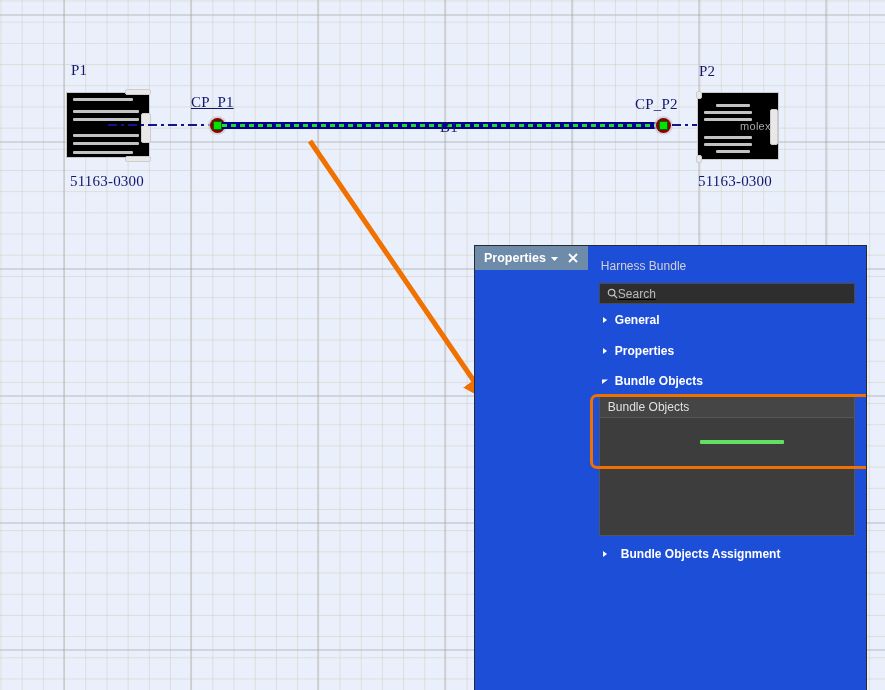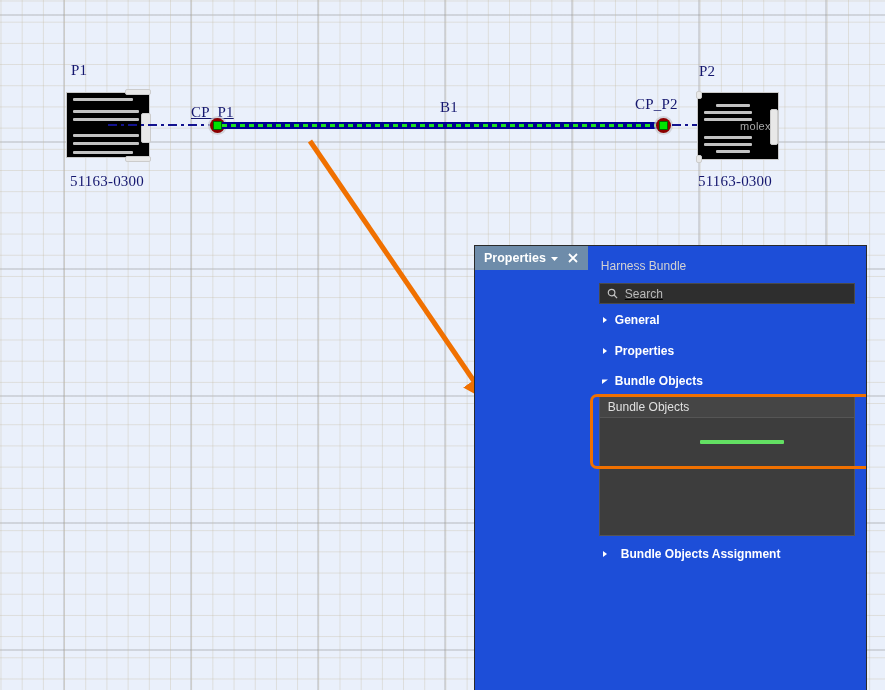--- a/index.html
+++ b/index.html
@@ -182,21 +182,20 @@
   }
 
   #search-box {
     height: 21px;
     background: #2e2e2e;
     border: 1px solid #4a4a4a;
     box-sizing: border-box;
     display: flex;
     align-items: center;
     padding: 0 7px;
-    gap: 7px;
     text-decoration: underline;
   }
   #search-icon svg { display: block; }
   #search-placeholder {
     color: #b9b9b9;
     font-size: 12px;
   }
 
   .section-header {
     display: flex;
@@ -296,30 +295,30 @@
     <div class="conn-line" style="left:6px; top:58px; width:60px;"></div>
     <div class="conn-tab" style="left:74px; top:20px; width:10px; height:30px;"></div>
     <div class="conn-tab" style="left:58px; top:-4px; width:26px; height:6px;"></div>
     <div class="conn-tab" style="left:58px; top:63px; width:26px; height:6px;"></div>
   </div>
 
   <div class="cad-label" style="left:70px; top:173px;">51163-0300</div>
 
   <div class="lead" style="left:108px; top:124px; width:104px;"></div>
 
-  <div class="cad-label" style="left:191px; top:104px;text-decoration:underline;">CP_P1</div>
+  <div class="cad-label" style="left:191px; top:94px;text-decoration:underline;">CP_P1</div>
   <div class="cp-node" style="left:208px; top:116px;">
     <div class="cp-halo"></div>
     <div class="cp-ring"></div>
     <div class="cp-square"></div>
   </div>
 
   <div class="bundle-core" style="left:222px; top:122px; width:442px;"></div>
   <div class="bundle-dash" style="left:222px; top:124px; width:442px;"></div>
-  <div class="cad-label" style="left:440px; top:99px;">B1</div>
+  <div class="cad-label" style="left:440px; top:119px;">B1</div>
 
   <div class="cad-label" style="left:635px; top:96px;">CP_P2</div>
   <div class="cp-node" style="left:654px; top:116px;">
     <div class="cp-halo"></div>
     <div class="cp-ring"></div>
     <div class="cp-square"></div>
   </div>
 
   <div class="lead" style="left:672px; top:124px; width:90px;"></div>
 

